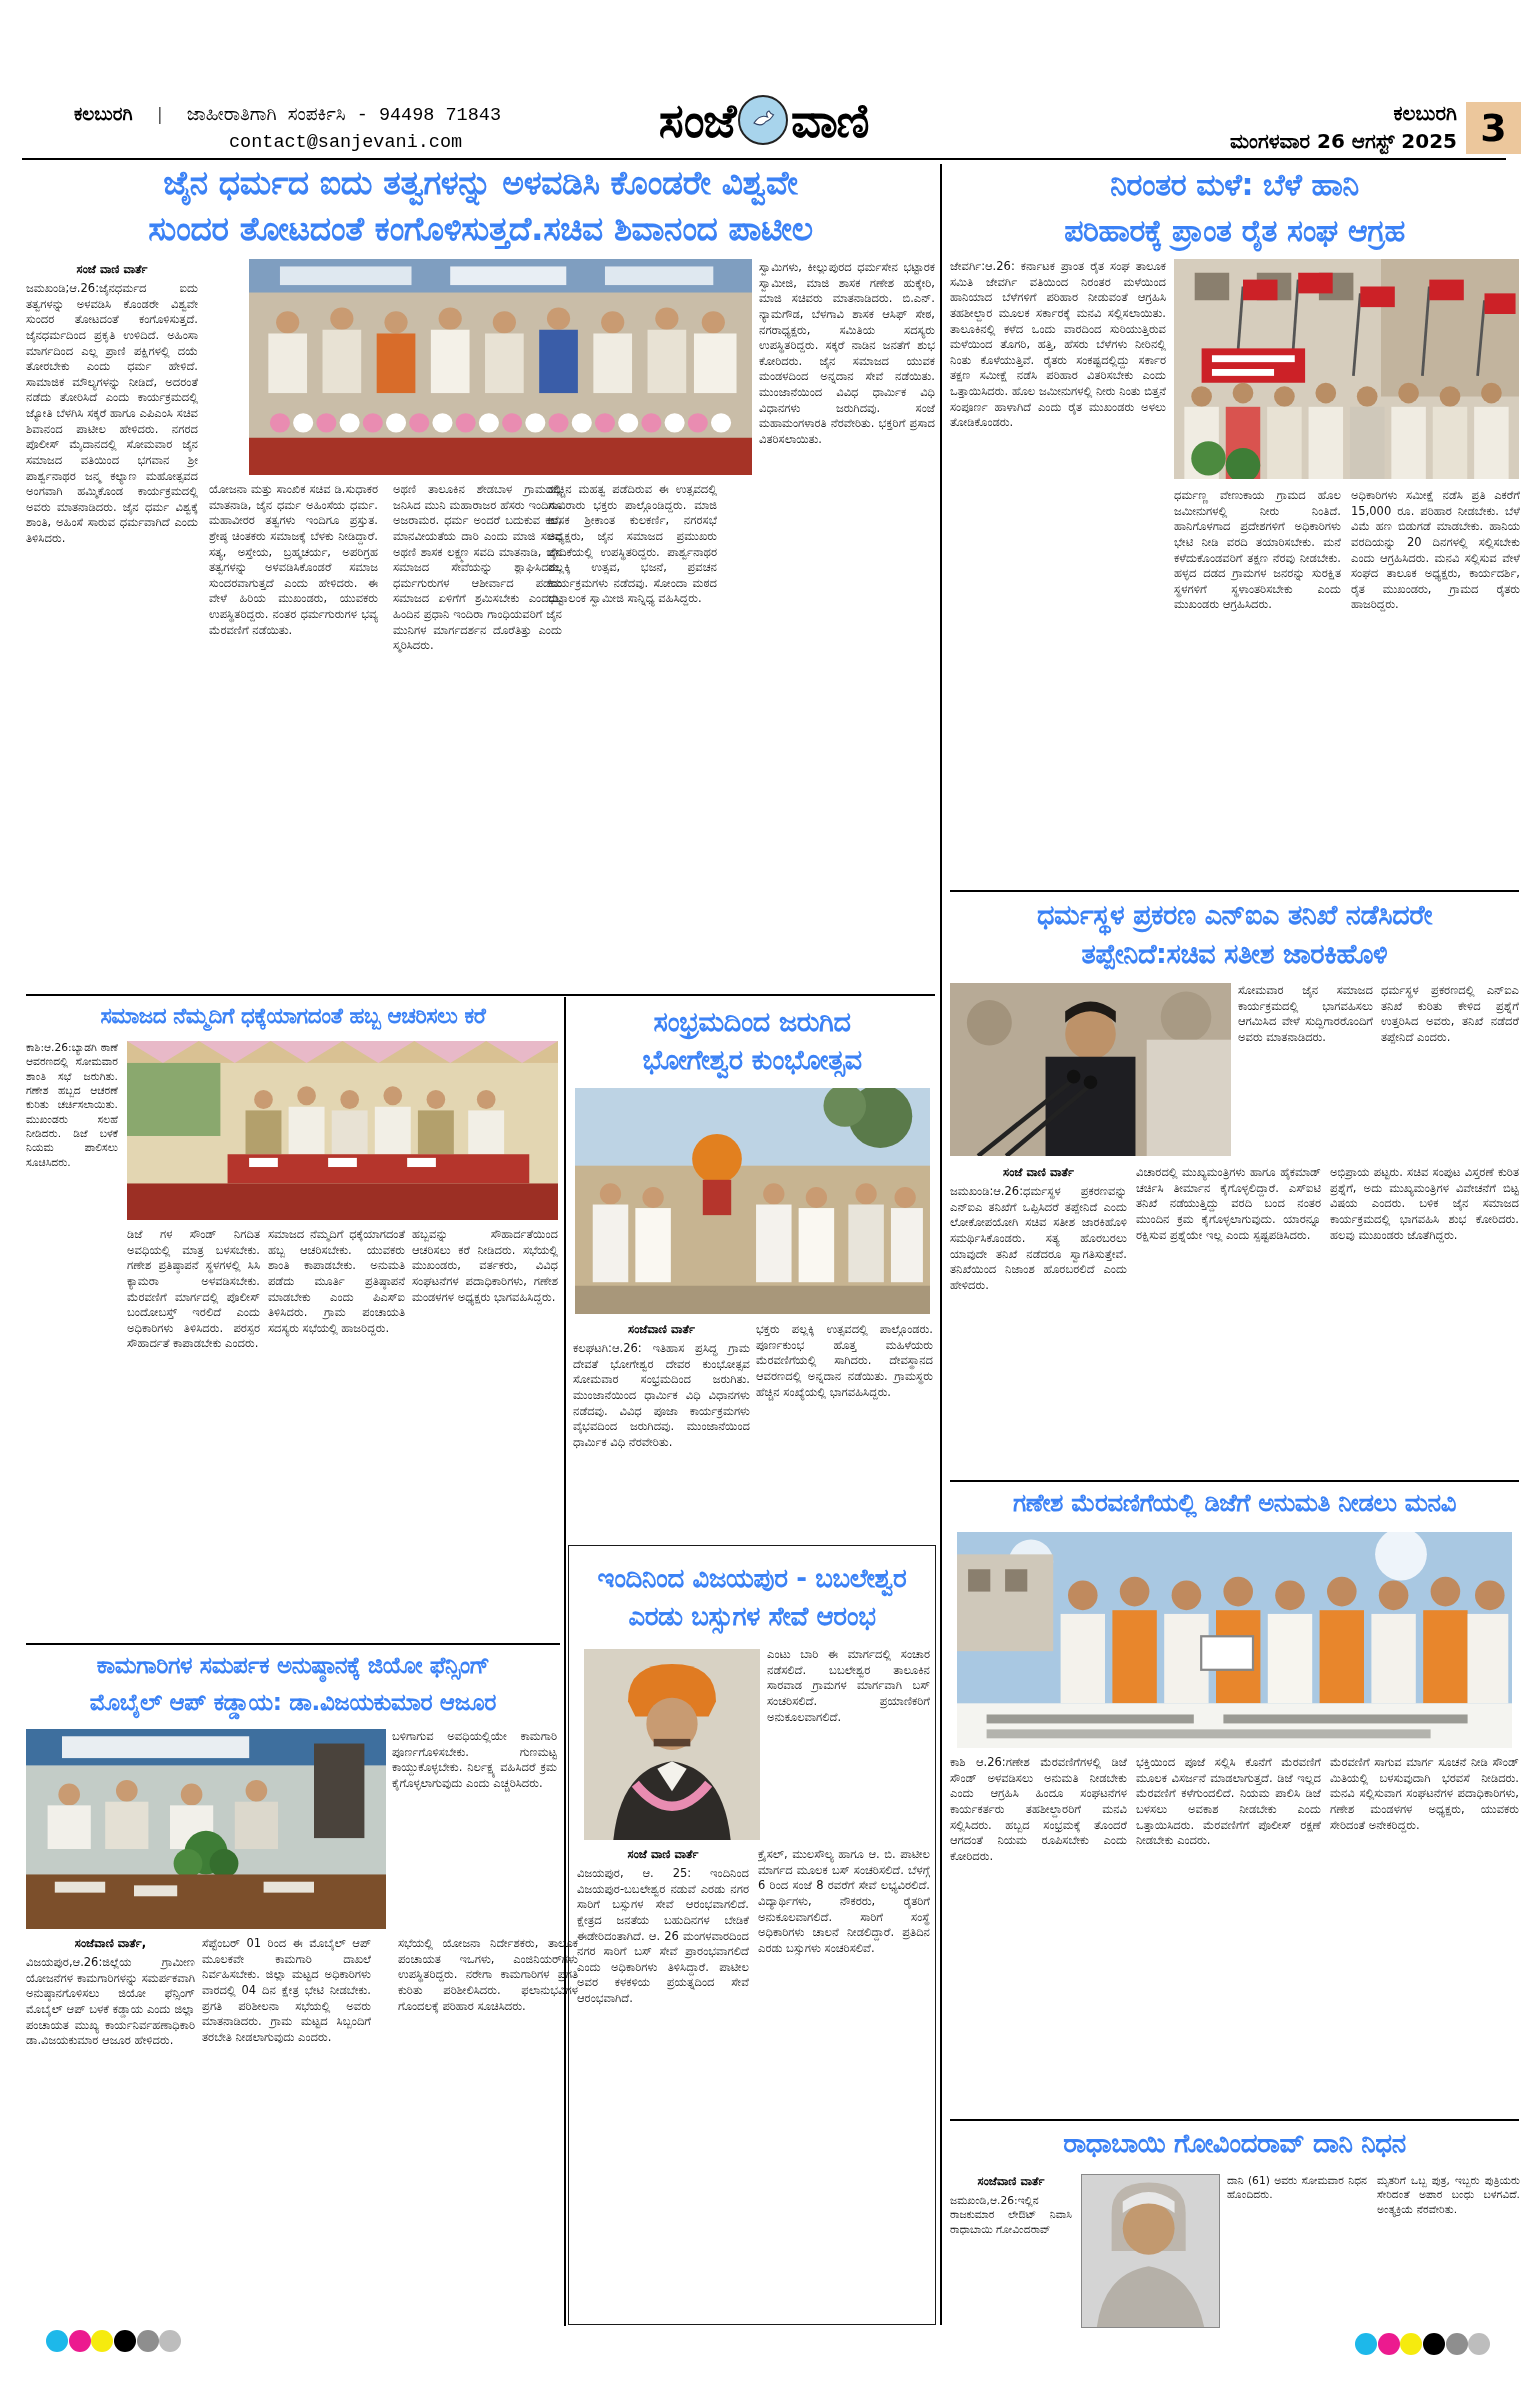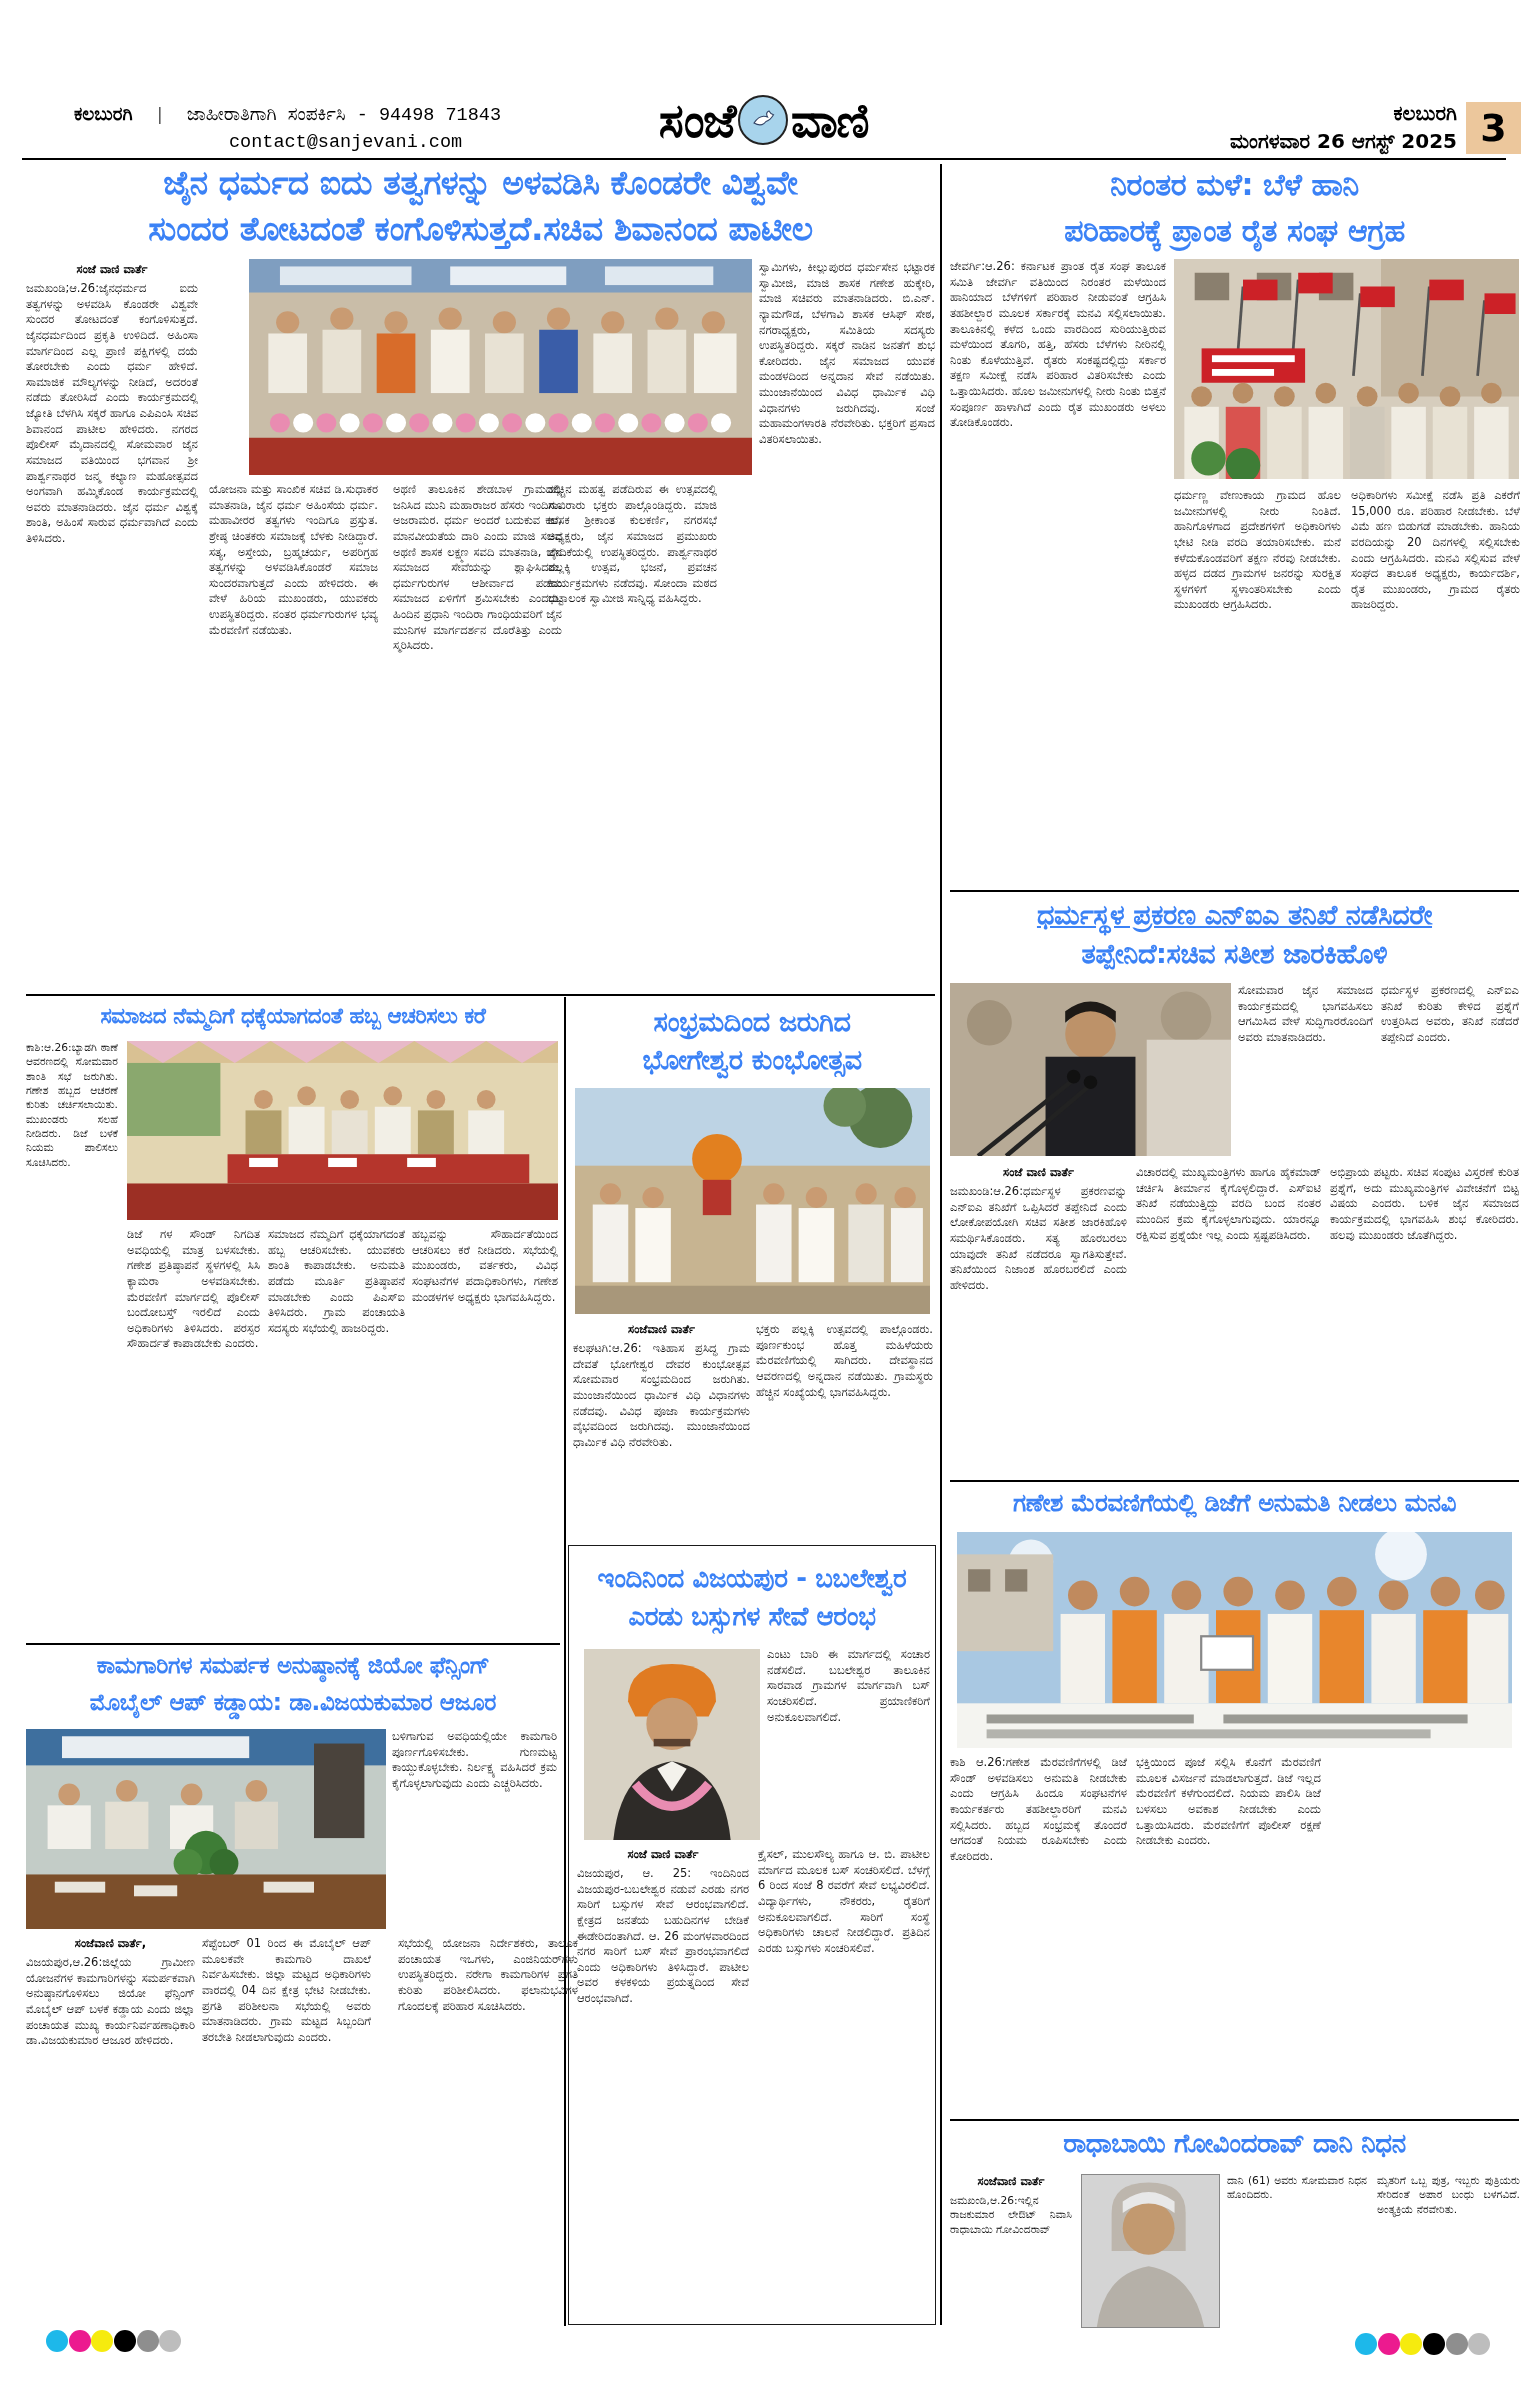--- a/index.html
+++ b/index.html
@@ -299,21 +299,21 @@
       <circle cx="10" cy="58" r="5" fill="#4c8a3f"></circle>
       <circle cx="20" cy="60" r="5" fill="#3e7d36"></circle>
     </svg>
   </div>
 
   <div class="abs col" style="left:1174px;top:488px;width:167px;height:396px;">ಧರ್ಮಣ್ಣ ವೇಣುಕಾಯ ಗ್ರಾಮದ ಹೊಲ ಜಮೀನುಗಳಲ್ಲಿ ನೀರು ನಿಂತಿದೆ. ಹಾನಿಗೊಳಗಾದ ಪ್ರದೇಶಗಳಿಗೆ ಅಧಿಕಾರಿಗಳು ಭೇಟಿ ನೀಡಿ ವರದಿ ತಯಾರಿಸಬೇಕು. ಮನೆ ಕಳೆದುಕೊಂಡವರಿಗೆ ತಕ್ಷಣ ನೆರವು ನೀಡಬೇಕು. ಹಳ್ಳದ ದಡದ ಗ್ರಾಮಗಳ ಜನರನ್ನು ಸುರಕ್ಷಿತ ಸ್ಥಳಗಳಿಗೆ ಸ್ಥಳಾಂತರಿಸಬೇಕು ಎಂದು ಮುಖಂಡರು ಆಗ್ರಹಿಸಿದರು.</div>
   <div class="abs col" style="left:1351px;top:488px;width:169px;height:396px;">ಅಧಿಕಾರಿಗಳು ಸಮೀಕ್ಷೆ ನಡೆಸಿ ಪ್ರತಿ ಎಕರೆಗೆ 15,000 ರೂ. ಪರಿಹಾರ ನೀಡಬೇಕು. ಬೆಳೆ ವಿಮೆ ಹಣ ಬಿಡುಗಡೆ ಮಾಡಬೇಕು. ಹಾನಿಯ ವರದಿಯನ್ನು 20 ದಿನಗಳಲ್ಲಿ ಸಲ್ಲಿಸಬೇಕು ಎಂದು ಆಗ್ರಹಿಸಿದರು. ಮನವಿ ಸಲ್ಲಿಸುವ ವೇಳೆ ಸಂಘದ ತಾಲೂಕ ಅಧ್ಯಕ್ಷರು, ಕಾರ್ಯದರ್ಶಿ, ರೈತ ಮುಖಂಡರು, ಗ್ರಾಮದ ರೈತರು ಹಾಜರಿದ್ದರು.</div>
 
   <div class="abs rule-h" style="left:950px;top:890px;width:569px;"></div>
 
-  <div class="abs hl" style="left:950px;top:899px;width:569px;height:37px;font-size:27px;text-decoration:underline;">ಧರ್ಮಸ್ಥಳ ಪ್ರಕರಣ ಎನ್‌ಐಎ ತನಿಖೆ ನಡೆಸಿದರೇ</div>
+  <div class="abs hl" style="left:950px;top:899px;width:569px;height:37px;font-size:27px;">ಧರ್ಮಸ್ಥಳ ಪ್ರಕರಣ ಎನ್‌ಐಎ ತನಿಖೆ ನಡೆಸಿದರೇ</div>
   <div class="abs hl" style="left:950px;top:938px;width:569px;height:37px;font-size:27px;">ತಪ್ಪೇನಿದೆ:ಸಚಿವ ಸತೀಶ ಜಾರಕಿಹೊಳಿ</div>
 
   <div class="abs photo" style="left:950px;top:983px;width:281px;height:173px;">
     <svg viewBox="0 0 100 61" preserveAspectRatio="none">
       <rect width="100" height="61" fill="#b7aa96"></rect>
       <circle cx="14" cy="14" r="8" fill="#a2937c"></circle>
       <circle cx="84" cy="12" r="9" fill="#a89a84"></circle>
       <rect x="70" y="20" width="30" height="41" fill="#d9d2c6"></rect>
       <circle cx="50" cy="18" r="9" fill="#bd9269"></circle>
       <path d="M41 14 Q50 6 59 14 L59 10 Q50 3 41 10 Z" fill="#1e1a16"></path>
@@ -368,20 +368,21 @@
       <rect x="66" y="28" width="14" height="9" fill="#fff" stroke="#888" stroke-width="0.6"></rect>
       <rect y="46" width="150" height="12" fill="#f4f4f0"></rect>
       <rect x="8" y="49" width="56" height="2.4" fill="#9a9a94"></rect>
       <rect x="72" y="49" width="66" height="2.4" fill="#9a9a94"></rect>
       <rect x="8" y="53" width="120" height="2.4" fill="#b3b3ad"></rect>
     </svg>
   </div>
 
   <div class="abs col" style="left:950px;top:1755px;width:177px;height:359px;">ಕಾಶಿ ಆ.26:ಗಣೇಶ ಮೆರವಣಿಗೆಗಳಲ್ಲಿ ಡಿಜೆ ಸೌಂಡ್ ಅಳವಡಿಸಲು ಅನುಮತಿ ನೀಡಬೇಕು ಎಂದು ಆಗ್ರಹಿಸಿ ಹಿಂದೂ ಸಂಘಟನೆಗಳ ಕಾರ್ಯಕರ್ತರು ತಹಶೀಲ್ದಾರರಿಗೆ ಮನವಿ ಸಲ್ಲಿಸಿದರು. ಹಬ್ಬದ ಸಂಭ್ರಮಕ್ಕೆ ತೊಂದರೆ ಆಗದಂತೆ ನಿಯಮ ರೂಪಿಸಬೇಕು ಎಂದು ಕೋರಿದರು.</div>
   <div class="abs col" style="left:1136px;top:1755px;width:185px;height:359px;">ಭಕ್ತಿಯಿಂದ ಪೂಜೆ ಸಲ್ಲಿಸಿ ಕೊನೆಗೆ ಮೆರವಣಿಗೆ ಮೂಲಕ ವಿಸರ್ಜನೆ ಮಾಡಲಾಗುತ್ತದೆ. ಡಿಜೆ ಇಲ್ಲದ ಮೆರವಣಿಗೆ ಕಳೆಗುಂದಲಿದೆ. ನಿಯಮ ಪಾಲಿಸಿ ಡಿಜೆ ಬಳಸಲು ಅವಕಾಶ ನೀಡಬೇಕು ಎಂದು ಒತ್ತಾಯಿಸಿದರು. ಮೆರವಣಿಗೆಗೆ ಪೊಲೀಸ್ ರಕ್ಷಣೆ ನೀಡಬೇಕು ಎಂದರು.</div>
+  <div class="abs col" style="left:1330px;top:1755px;width:189px;height:359px;">ಮೆರವಣಿಗೆ ಸಾಗುವ ಮಾರ್ಗ ಸೂಚನೆ ನೀಡಿ ಸೌಂಡ್ ಮಿತಿಯಲ್ಲಿ ಬಳಸುವುದಾಗಿ ಭರವಸೆ ನೀಡಿದರು. ಮನವಿ ಸಲ್ಲಿಸುವಾಗ ಸಂಘಟನೆಗಳ ಪದಾಧಿಕಾರಿಗಳು, ಗಣೇಶ ಮಂಡಳಗಳ ಅಧ್ಯಕ್ಷರು, ಯುವಕರು ಸೇರಿದಂತೆ ಅನೇಕರಿದ್ದರು.</div>
 
   <div class="abs rule-h" style="left:950px;top:2119px;width:569px;"></div>
 
   <div class="abs hl" style="left:950px;top:2128px;width:569px;height:37px;font-size:26px;">ರಾಧಾಬಾಯಿ ಗೋವಿಂದರಾವ್ ದಾನಿ ನಿಧನ</div>
 
   <div class="abs lede" style="left:950px;top:2174px;width:122px;white-space:normal;">ಸಂಜೆವಾಣಿ ವಾರ್ತೆ</div>
   <div class="abs col col-sm" style="left:950px;top:2194px;width:122px;height:127px;">ಜಮಖಂಡಿ,ಆ.26:ಇಲ್ಲಿನ ರಾಜಕುಮಾರ ಲೇಔಟ್ ನಿವಾಸಿ ರಾಧಾಬಾಯಿ ಗೋವಿಂದರಾವ್</div>
 
   <div class="abs photo" style="left:1081px;top:2174px;width:137px;height:152px;border:1.5px solid #888;">
     <svg viewBox="0 0 37 40" preserveAspectRatio="none">

